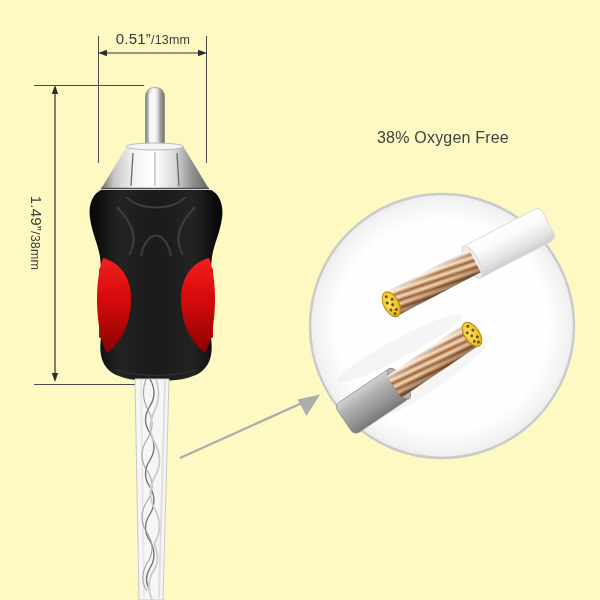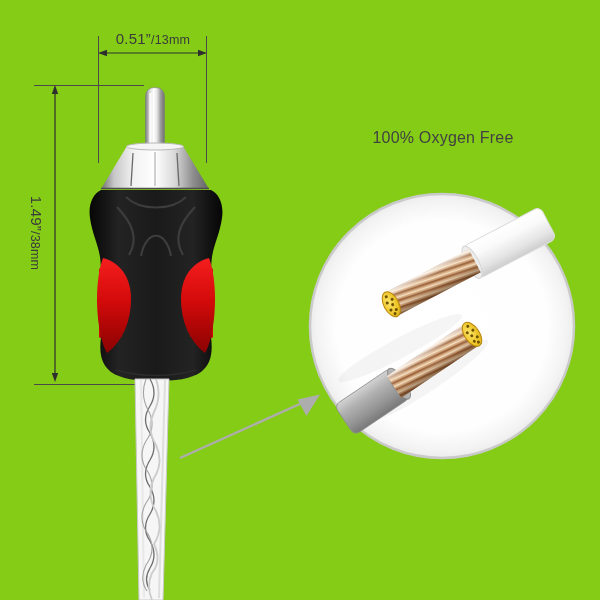--- a/index.html
+++ b/index.html
@@ -1,17 +1,17 @@
 <!DOCTYPE html>
 <html><head>
 <meta charset="utf-8">
 <style>
   html,body{margin:0;padding:0;background:#ffffff;}
   .canvas{
-    position:relative;width:600px;height:600px;background:#84cc16;overflow:hidden;
+    position:relative;width:600px;height:600px;background:#fef9c3;overflow:hidden;
     font-family:"Liberation Sans",sans-serif;
   }
   .canvas svg{position:absolute;left:0;top:0;}
   .dim-label{position:absolute;color:#3b3b3b;white-space:nowrap;}
   .dim-inch{font-size:15px;letter-spacing:.2px;}
   .dim-mm{font-size:12.5px;letter-spacing:.2px;}
   #width-label{left:98px;top:30px;width:110px;text-align:center;}
   #height-label{left:36px;top:233px;transform:translate(-50%,-50%) rotate(90deg);}
   #callout{
     position:absolute;left:337px;top:126px;width:212px;text-align:center;
@@ -223,16 +223,16 @@
 
   <div id="width-label" class="dim-label">
     <span class="dim-inch">0.51”</span><span class="dim-mm">/13mm</span>
   </div>
 
   <div id="height-label" class="dim-label">
     <span class="dim-inch">1.49”</span><span class="dim-mm">/38mm</span>
   </div>
 
   <div id="callout">
-    <div>100% Oxygen Free</div>
+    <div>38% Oxygen Free</div>
   </div>
 
 </div>
 
 </body></html>

